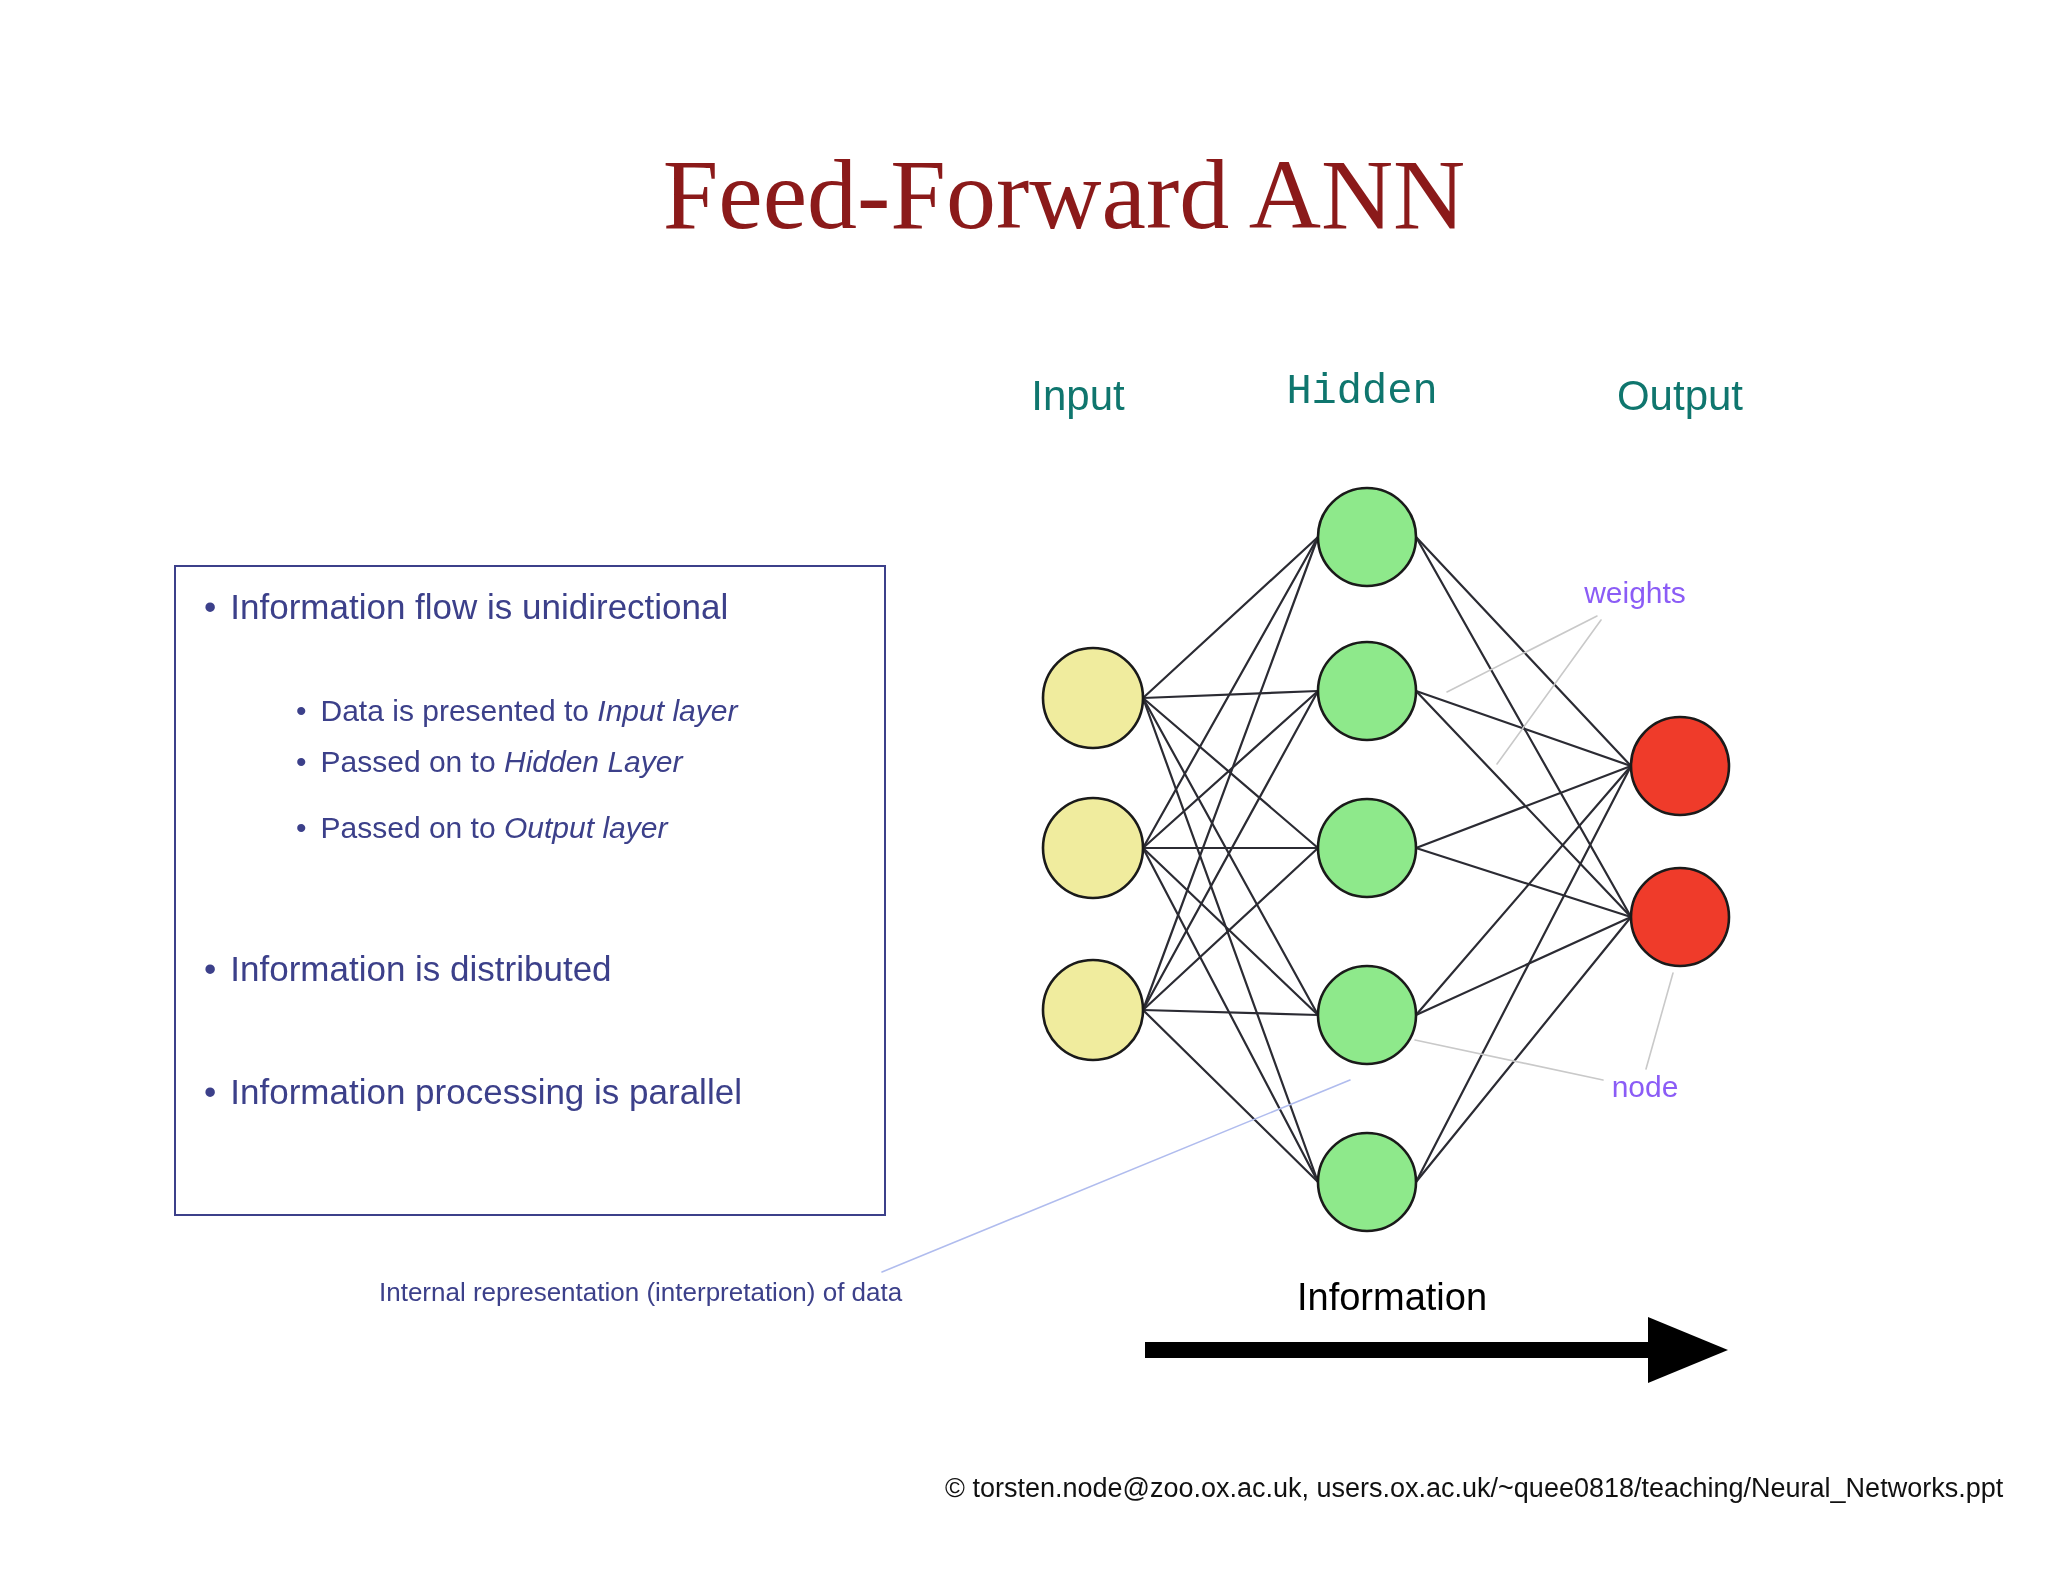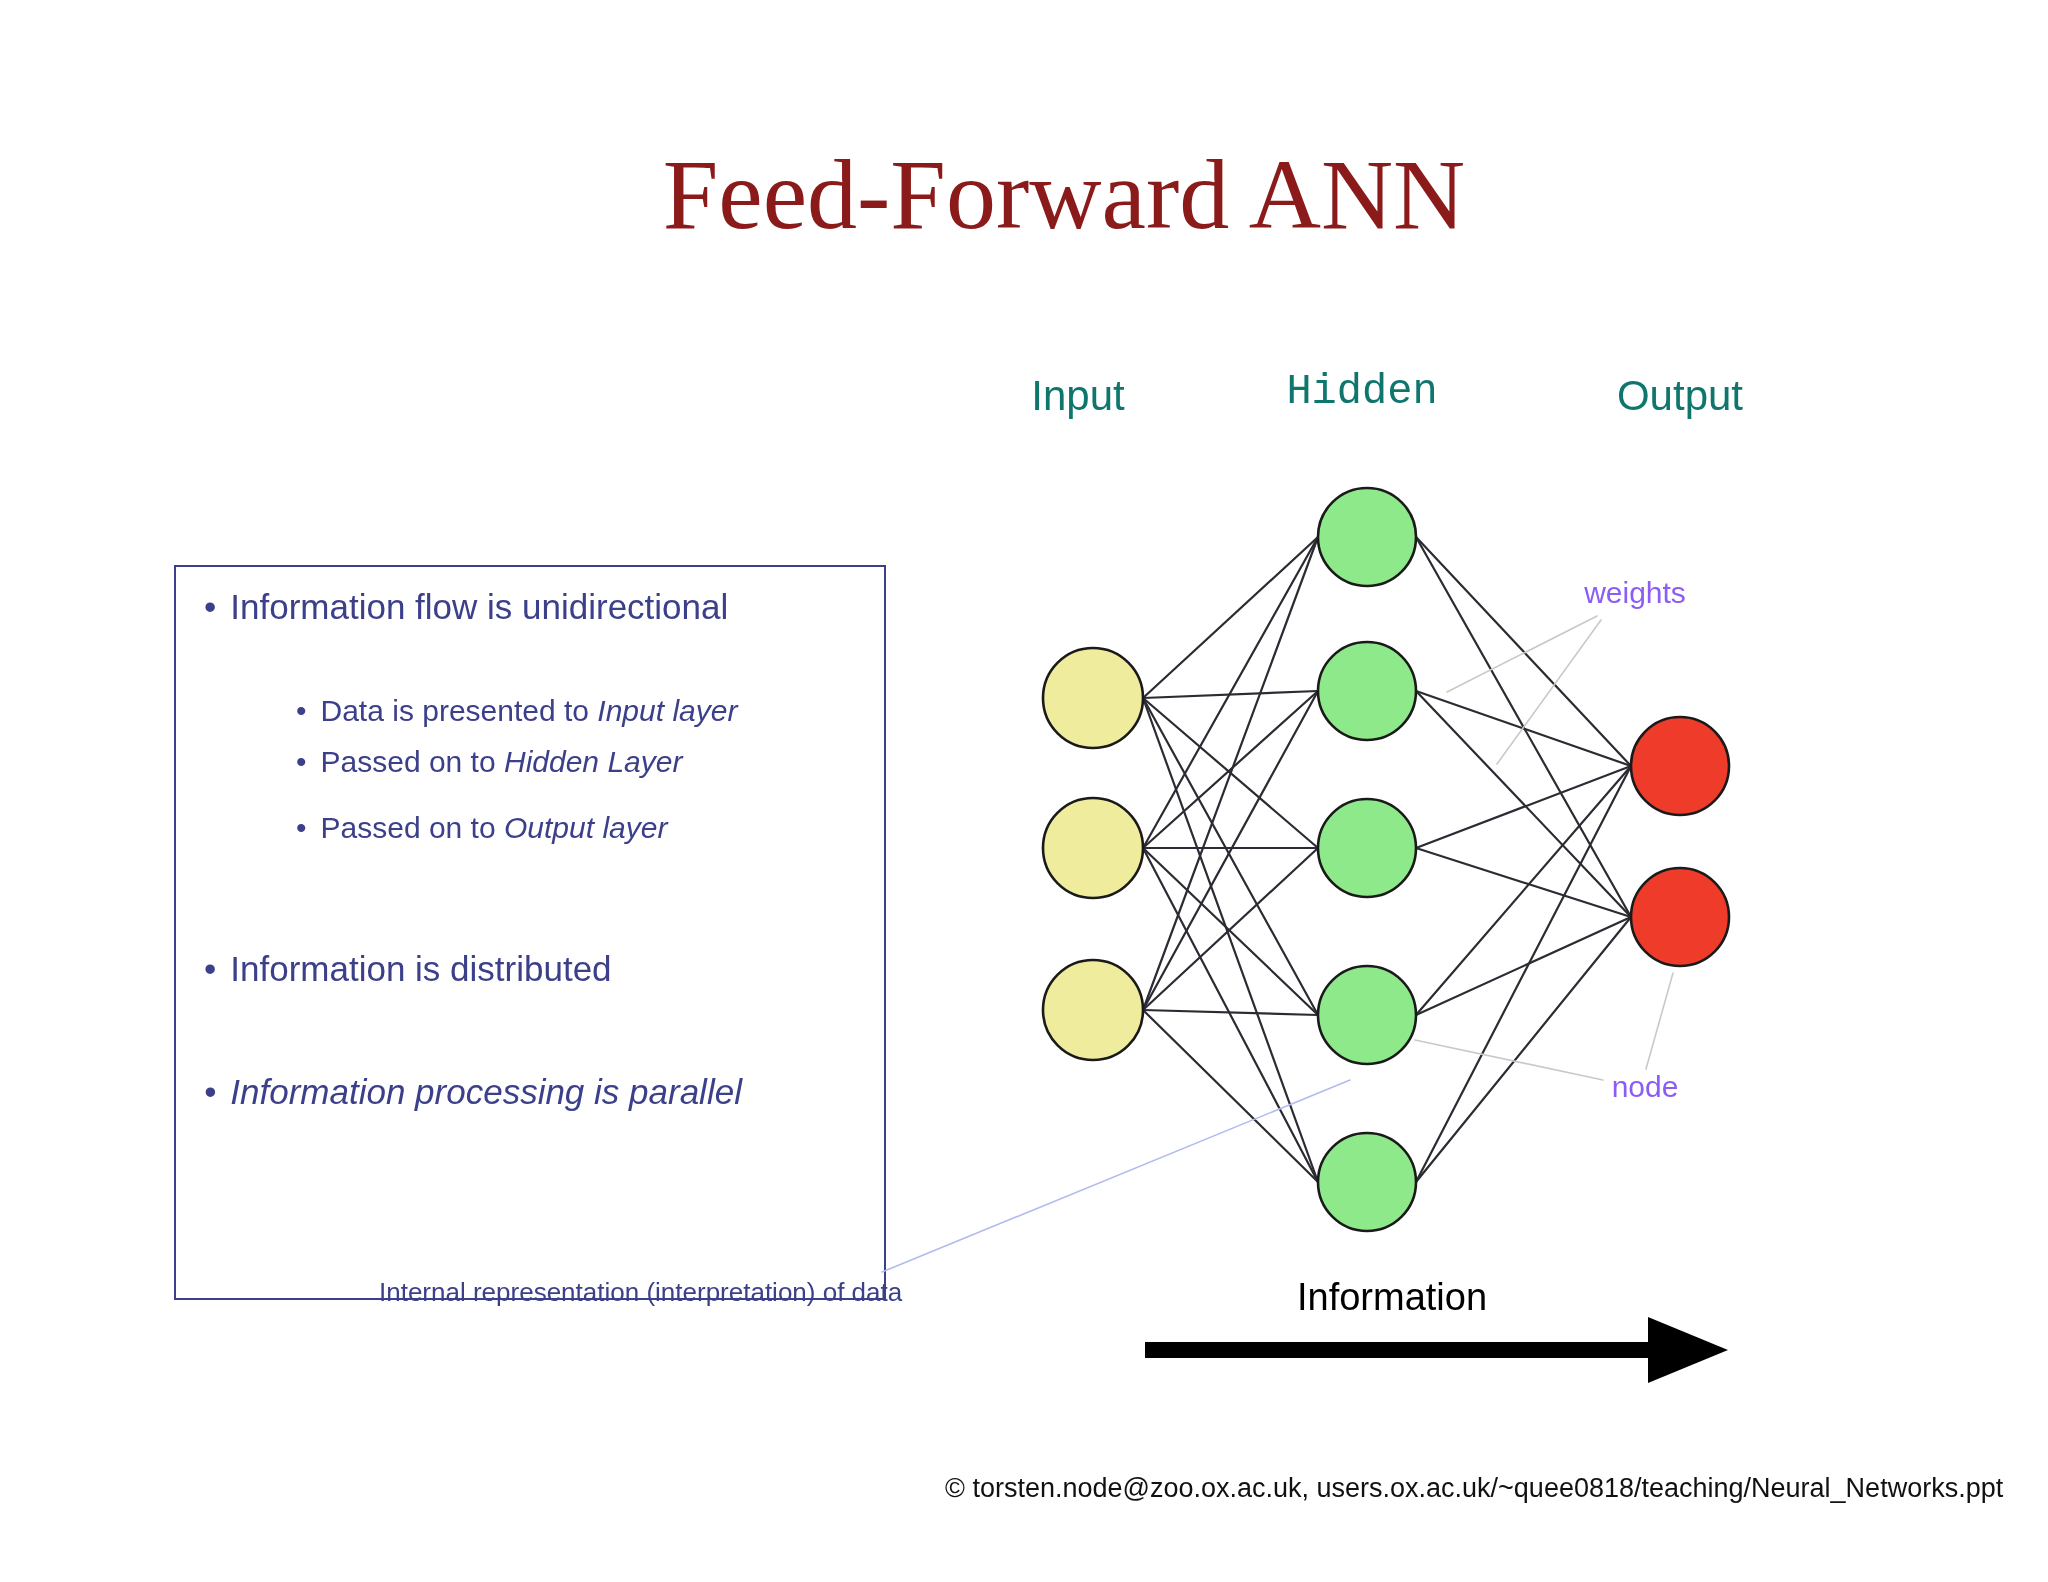--- a/index.html
+++ b/index.html
@@ -6,36 +6,36 @@
   body{
     width:2048px;height:1582px;position:relative;overflow:hidden;
     background:#ffffff;font-family:"Liberation Sans",sans-serif;
   }
   .title{
     position:absolute;top:142px;left:0;width:100%;text-align:center;
     font-family:"Liberation Serif",serif;font-size:100px;line-height:1.05;
     color:#8B1A1A;white-space:nowrap;margin-left:40px;
   }
   .bullet-box{
-    position:absolute;left:174px;top:565px;width:712px;height:735px;
+    position:absolute;left:174px;top:565px;width:712px;height:651px;
     border:2px solid #3C408A;box-sizing:border-box;
   }
   .b-row{
     position:absolute;color:#3C408A;white-space:nowrap;line-height:1.15;
   }
   .b-main{font-size:35px;left:28px;}
   .b-sub{font-size:30px;left:120px;}
   .b-row .em{font-style:italic;}
   .b-row .bchar{margin-right:14px;}
   #row-main1{top:20px;}
   #row-sub1{top:112px;margin-top:15px;}
   #row-sub2{top:178px;}
   #row-sub3{top:244px;}
   #row-main2{top:382px;}
-  #row-main3{top:505px;font-style:italic;}
+  #row-main3{top:505px;}
   #net{position:absolute;left:0;top:0;width:2048px;height:1582px;}
   .layer-label{
     position:absolute;transform:translateX(-50%);
     font-size:42px;color:#0f766e;white-space:nowrap;
   }
   #lbl-input{left:1078px;top:372px;}
   #lbl-hidden{left:1362px;top:368px;font-family:Liberation Mono, monospace;}
   #lbl-output{left:1680px;top:372px;}
   .anno-label{
     position:absolute;transform:translateX(-50%);

